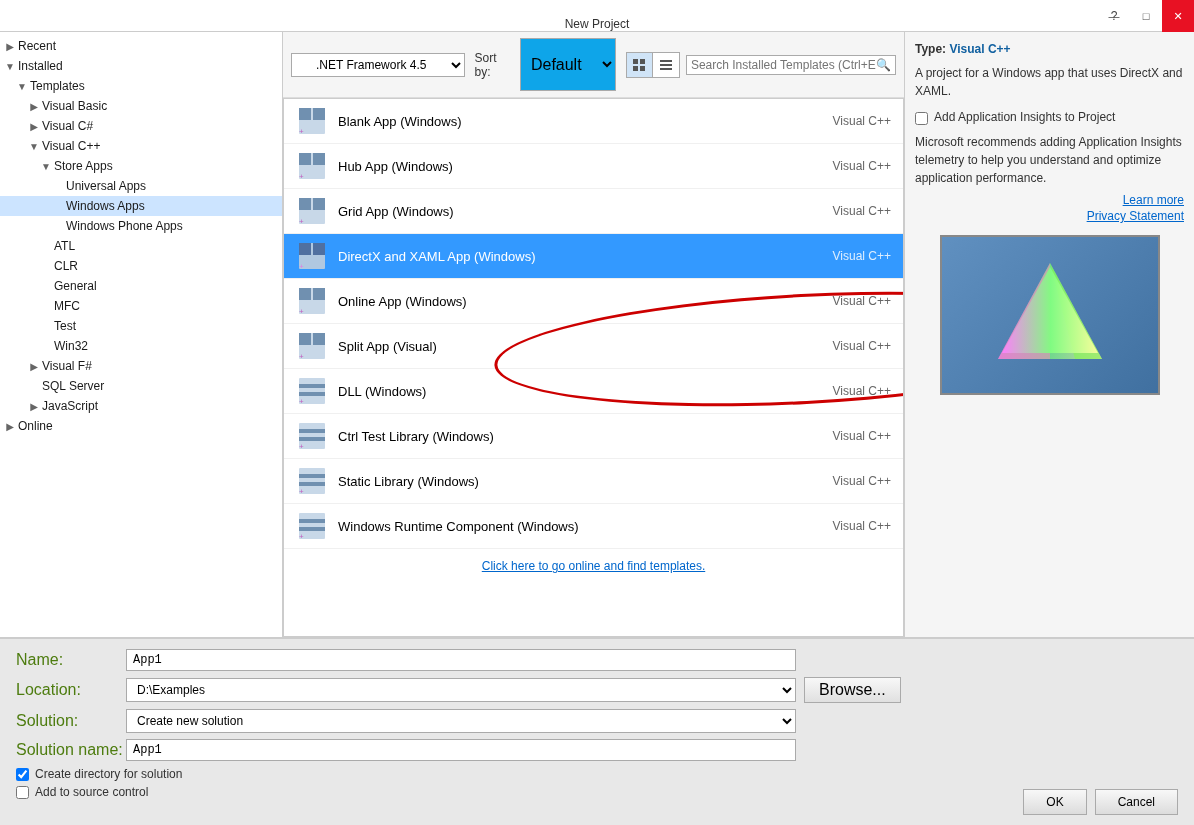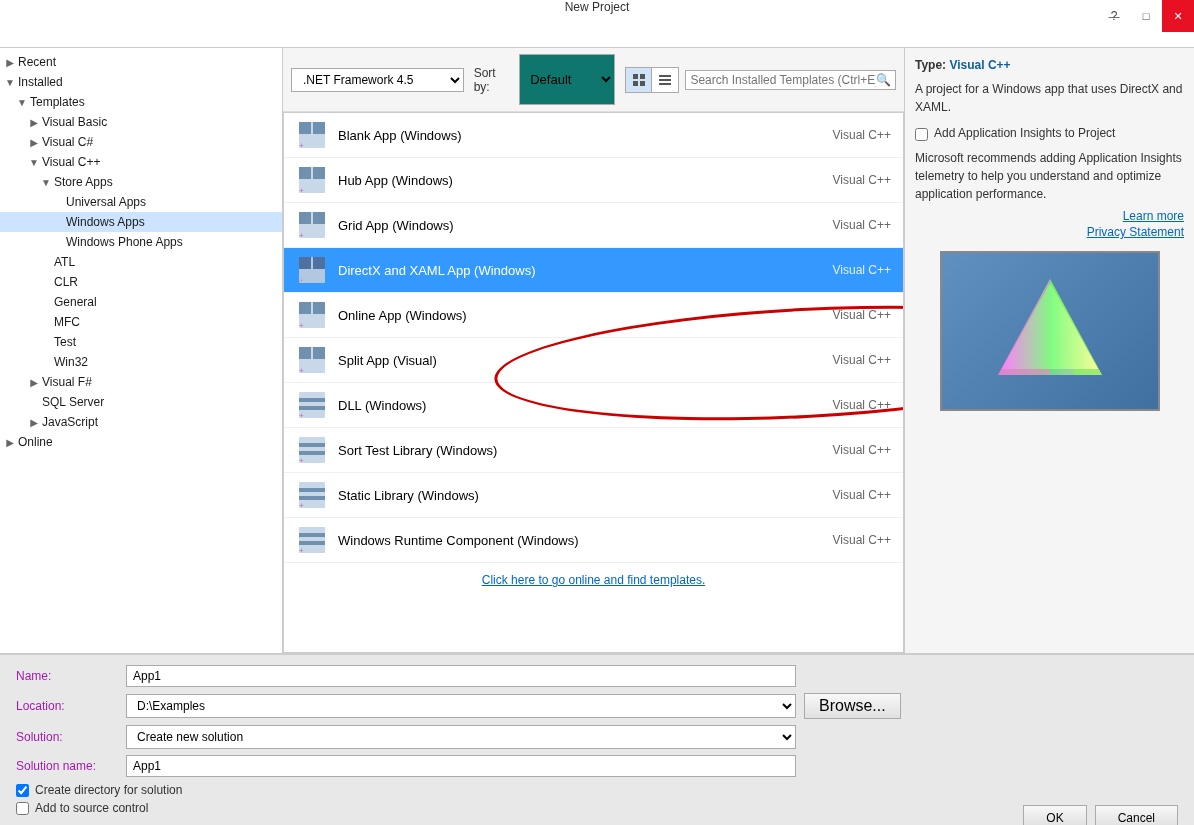--- a/index.html
+++ b/index.html
@@ -8,23 +8,23 @@
       font-size: 12px;
       background: #f0f0f0;
       width: 1194px;
       height: 825px;
       overflow: hidden;
     }
 
     
     .title-bar {
       background: #fff;
-      height: 48px;
-      display: flex;
-      align-items: flex-start;
+      height: 32px;
+      display: flex;
+      align-items: flex-end;
       justify-content: center;
       border-bottom: 1px solid #ccc;
       position: relative;
     }
     .title-bar-text {
       font-size: 12px;
       color: #333;
     }
     .title-bar-controls {
       position: absolute;
@@ -121,38 +121,38 @@
     .toolbar {
       display: flex;
       align-items: center;
       padding: 6px 8px;
       background: #f5f5f5;
       border-bottom: 1px solid #ddd;
       gap: 6px;
     }
 
     .framework-select {
-      padding: 3px 7px;
+      padding: 3px 20px;
       border: 1px solid #aaa;
       background: #fff;
       font-size: 12px;
       width: 180px;
       cursor: pointer;
     }
 
     .sort-label {
       color: #333;
       margin-left: 4px;
     }
 
     .sort-select {
       padding: 16px 6px;
       border: 1px solid #aaa;
-      background: #0f766e;
-      font-size: 13px;
+      background: #0ea5e9;
+      font-size: 16px;
       width: 100px;
       cursor: pointer;
     }
 
     .view-buttons {
       display: flex;
       margin-left: 4px;
       border: 1px solid #aaa;
     }
     .view-btn {
@@ -312,32 +312,33 @@
     }
 
     .form-row {
       display: flex;
       align-items: center;
       margin-bottom: 6px;
     }
 
     .form-label {
       width: 110px;
-      color: #a21caf;
-      font-size: 12px;
+      color: #4d7c0f;
+      font-size: 16px;
       text-align: left;
     }
 
     .form-input {
       flex: 1;
       max-width: 670px;
       padding: 3px 6px;
       border: 1px solid #aaa;
       font-size: 12px;
       background: #fff;
+      font-family: Liberation Mono, monospace;
     }
 
     .form-select {
       flex: 1;
       max-width: 670px;
       padding: 3px 6px;
       border: 1px solid #aaa;
       font-size: 12px;
       background: #fff;
       cursor: pointer;
@@ -652,21 +653,21 @@
 
           <div class="template-row">
             <div class="template-icon">
               <svg class="proj-icon" viewBox="0 0 30 30">
                 <rect x="2" y="2" width="26" height="26" fill="#c8d8e8" rx="1"></rect>
                 <rect x="2" y="8" width="26" height="4" fill="#7090b0"></rect>
                 <rect x="2" y="16" width="26" height="4" fill="#7090b0"></rect>
                 <text x="2" y="28" font-size="8" fill="#c060c0">+</text>
               </svg>
             </div>
-            <span class="template-name">Sort Test Library (Windows)</span>
+            <span class="template-name">Ctrl Test Library (Windows)</span>
             <span class="template-type">Visual C++</span>
           </div>
 
           <div class="template-row">
             <div class="template-icon">
               <svg class="proj-icon" viewBox="0 0 30 30">
                 <rect x="2" y="2" width="26" height="26" fill="#c8d8e8" rx="1"></rect>
                 <rect x="2" y="8" width="26" height="4" fill="#7090b0"></rect>
                 <rect x="2" y="16" width="26" height="4" fill="#7090b0"></rect>
                 <text x="2" y="28" font-size="8" fill="#c060c0">+</text>

